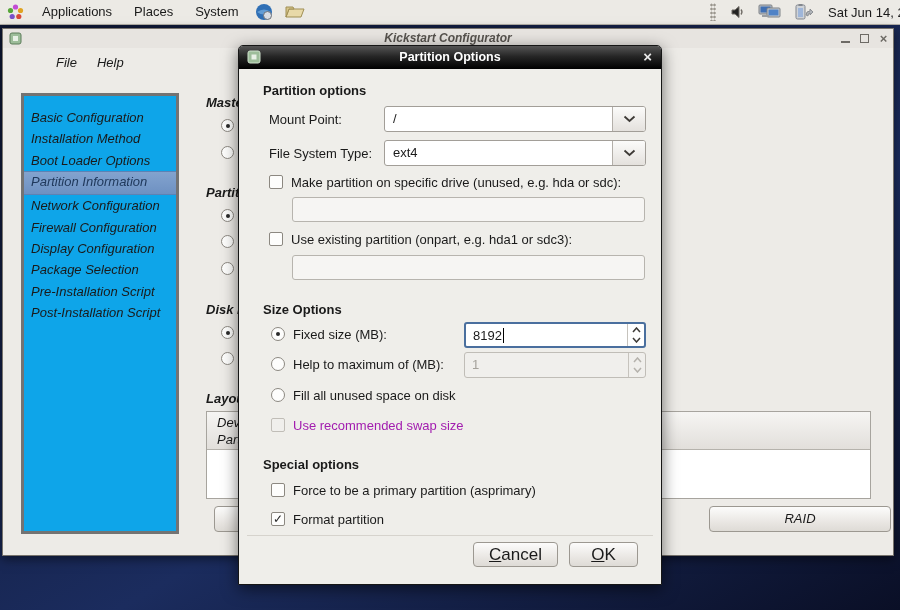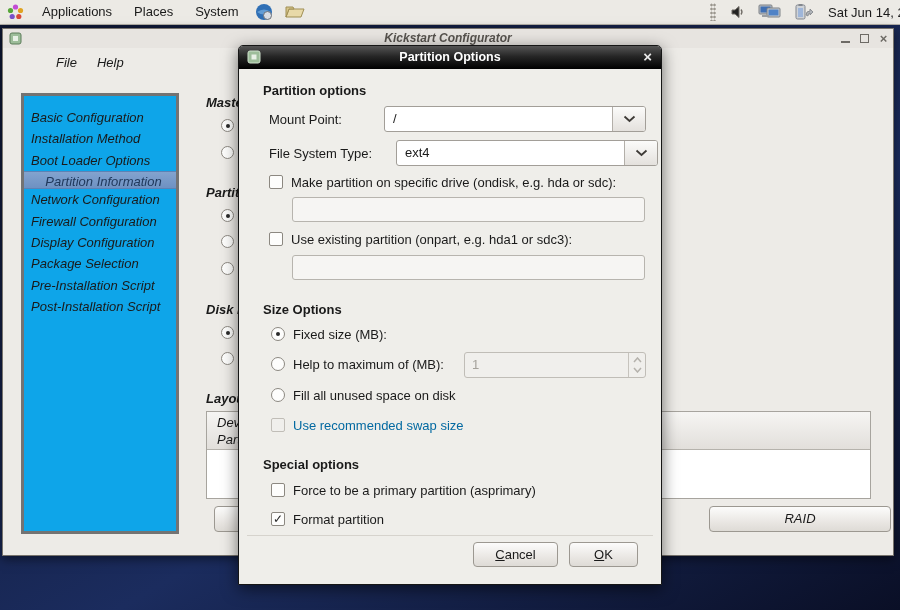--- a/index.html
+++ b/index.html
@@ -34,21 +34,21 @@
   .wc-min { width:9px; height:8px; border-bottom:2px solid #6d6a65; }
   .wc-max { width:9px; height:9px; border:1.5px solid #6d6a65; }
   .wc-close { font-size:13px; font-weight:bold; line-height:9px; }
   .menubar { position:absolute; top:19px; left:0; right:0; height:29px; display:flex;margin-left:43px; }
   .menubar-item { padding:0 10px; line-height:29px; }
   .sidebar { position:absolute; left:18px; top:64px; width:158px; height:441px;
              background:#0ea5e9; border:3px solid #737373; padding-top:11px; }
   .side-item { height:21.4px; line-height:21.4px; padding-left:7px; white-space:nowrap; }
   .side-item.selected { background:linear-gradient(#83a3ce,#6e91c2); color:#20395c;
              border-top:1px solid #5d82b4; border-bottom:1px solid #5d82b4;
-             height:18px; line-height:19px;text-align:center; }
+             height:24px; line-height:19px; }
   .frag-hdr { position:absolute; font-weight:bold; white-space:nowrap; }
   .frag-radio { position:absolute; display:flex; align-items:center; gap:7px; white-space:nowrap; }
   .radio-dot { width:13px; height:13px; border-radius:50%; border:1px solid #8c8881;
                background:#fdfdfc; position:relative; flex:none; }
   .radio-dot.on::after { content:""; position:absolute; left:3.5px; top:3.5px;
                width:4px; height:4px; border-radius:50%; background:#2a2a2a; }
   .main-table { position:absolute; left:203px; top:382px; width:665px; height:88px;
                background:#fff; border:1px solid #a7a49e; }
   .main-table .thead { height:38px; background:linear-gradient(#f6f5f3,#e2dfdb);
                border-bottom:1px solid #b5b2ac; padding:2px 0 0 10px; line-height:17px; }
@@ -63,21 +63,21 @@
   .dlg-title { position:absolute; top:0; left:0; right:0; height:23px;
             background:linear-gradient(#555 0%,#262626 45%,#000 100%);
             border-radius:4px 4px 0 0; }
   .dlg-title .title { position:absolute; left:0; right:0; line-height:23px; text-align:center;
             color:#fff; font-weight:bold; font-size:12.5px; }
   .dlg-title .dlg-icon { position:absolute; left:8px; top:4px; }
   .dlg-close { position:absolute; right:9px; top:0; line-height:22px; color:#e8e8e8;
             font-size:15px; font-weight:bold; }
   .sec-hdr { position:absolute; font-weight:bold; }
   .lbl { position:absolute; white-space:nowrap; }
-  .lbl.dis { color:#0369a1; }
+  .lbl.dis { color:#a21caf; }
   .combo { position:absolute; height:26px; display:flex; border:1px solid #a29e98;
            border-radius:3px; background:#fff; overflow:hidden; }
   .combo .val { flex:1; padding:0 8px; line-height:24px; }
   .combo .cbtn { width:33px; background:linear-gradient(#fbfbfa,#e4e1dd);
            border-left:1px solid #b3afa9; display:flex; align-items:center; justify-content:center; }
   .checkbox { position:absolute; width:14px; height:14px; background:#fdfdfc;
            border:1px solid #8c8881; border-radius:2px; text-align:center;
            line-height:13px; font-size:12px; color:#2a2a2a; }
   .checkbox.dis { border-color:#c0bdb7; background:#f0efec; }
   .radio { position:absolute; width:14px; height:14px; border-radius:50%;
@@ -90,21 +90,21 @@
           background:#fff; }
   .spin.focus { border:2px solid #4a6f9e; }
   .spin .sval { position:absolute; left:7px; top:0; line-height:23px; }
   .spin .caret { position:absolute; left:37px; top:4px; width:1px; height:15px; background:#000; }
   .spin .arrows { position:absolute; right:0; top:0; bottom:0; width:17px;
           border-left:1px solid #c6c3bd; display:flex; flex-direction:column;
           align-items:center; justify-content:space-evenly; }
   .spin.dis { background:#f0efec; border-color:#c0bdb7; }
   .spin.dis .sval { color:#a5a29b; }
   .dlg-sep { position:absolute; left:8px; right:8px; height:1px; background:#d6d3cd; }
-  .dlg-btn { position:absolute; height:25px; line-height:23px; font-size:13px; }
+  .dlg-btn { position:absolute; height:25px; line-height:23px; font-size:17px; }
   .mn { text-decoration:underline; }
 </style>
 </head>
 <body>
 
 <div class="desktop">
 
   <div class="panel">
     <span class="panel-icon">
       <svg width="19" height="19" viewBox="0 0 19 19">
@@ -255,41 +255,53 @@
     <div class="combo" style="left:145px; top:60px; width:262px;">
       <span class="val">/</span>
       <span class="cbtn">
         <svg width="13" height="8" viewBox="0 0 13 8">
             <path d="M1.5 1.5 L6.5 6 L11.5 1.5" stroke="#3e3b37" stroke-width="1.8" fill="none"></path>
           </svg>
       </span>
     </div>
 
     <span class="lbl" style="left:30px; top:100px;">File System Type:</span>
-    <div class="combo" style="left:145px; top:94px; width:262px;margin-left:12px;">
+    <div class="combo" style="left:145px; top:94px; width:262px;">
       <span class="val">ext4</span>
       <span class="cbtn">
         <svg width="13" height="8" viewBox="0 0 13 8">
             <path d="M1.5 1.5 L6.5 6 L11.5 1.5" stroke="#3e3b37" stroke-width="1.8" fill="none"></path>
           </svg>
       </span>
     </div>
 
     <span class="checkbox" style="left:30px; top:129px;"></span>
-    <span class="lbl" style="left:52px; top:129px;">Make partition on specific drive (ondisk, e.g. hda or sdc):</span>
+    <span class="lbl" style="left:52px; top:129px;">Make partition on specific drive (unused, e.g. hda or sdc):</span>
     <input class="entry" style="left: 53px; top: 151px; width: 353px;" value="">
 
     <span class="checkbox" style="left:30px; top:186px;"></span>
     <span class="lbl" style="left:52px; top:186px;">Use existing partition (onpart, e.g. hda1 or sdc3):</span>
     <input class="entry" style="left: 53px; top: 209px; width: 353px;" value="">
 
     <div class="sec-hdr" style="left:24px; top:256px;">Size Options</div>
 
     <span class="radio on" style="left:32px; top:281px;"></span>
     <span class="lbl" style="left:54px; top:281px;">Fixed size (MB):</span>
+    <div class="spin focus" style="left:225px; top:276px; width:182px;">
+      <span class="sval">8192</span>
+      <span class="caret"></span>
+      <span class="arrows">
+        <svg width="9" height="6" viewBox="0 0 9 6">
+            <path d="M1 5 L4.5 1 L8 5" stroke="#3e3b37" stroke-width="1.5" fill="none"></path>
+          </svg>
+        <svg width="9" height="6" viewBox="0 0 9 6">
+            <path d="M1 1 L4.5 5 L8 1" stroke="#3e3b37" stroke-width="1.5" fill="none"></path>
+          </svg>
+      </span>
+    </div>
 
     <span class="radio" style="left:32px; top:311px;"></span>
     <span class="lbl" style="left:54px; top:311px;">Help to maximum of (MB):</span>
     <div class="spin dis" style="left:225px; top:306px; width:182px;">
       <span class="sval">1</span>
       <span class="arrows">
         <svg width="9" height="6" viewBox="0 0 9 6">
             <path d="M1 5 L4.5 1 L8 5" stroke="#b5b2ac" stroke-width="1.5" fill="none"></path>
           </svg>
         <svg width="9" height="6" viewBox="0 0 9 6">

